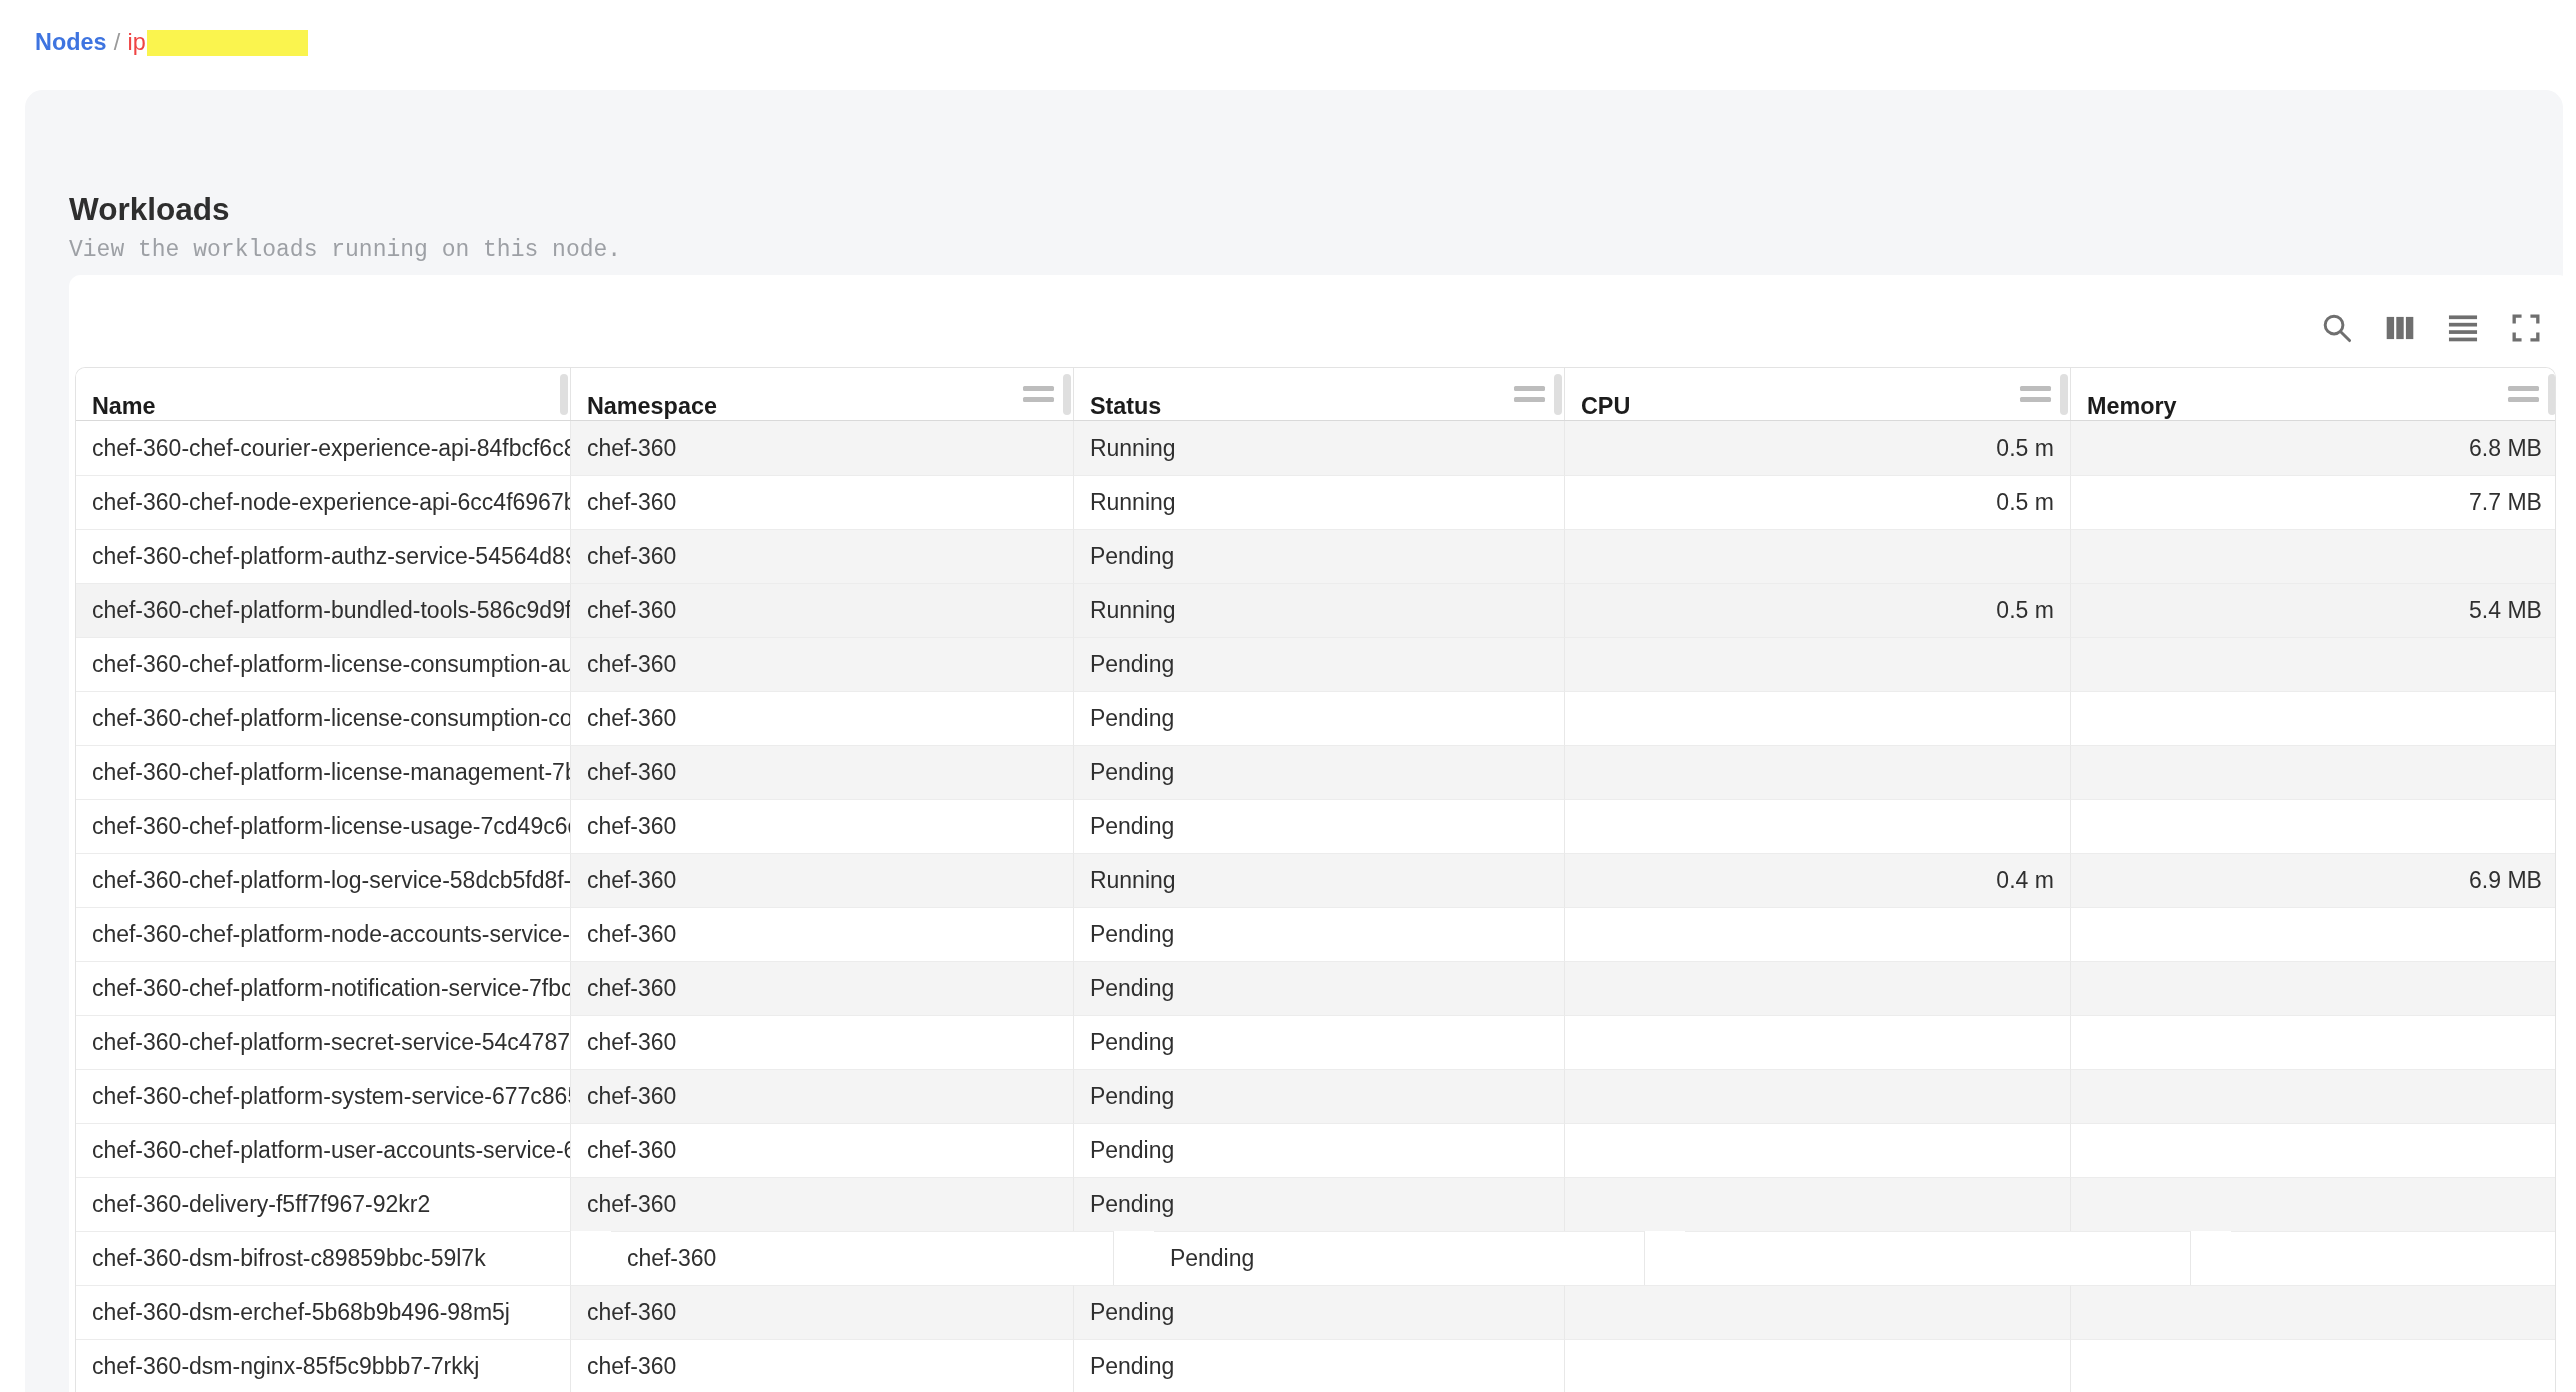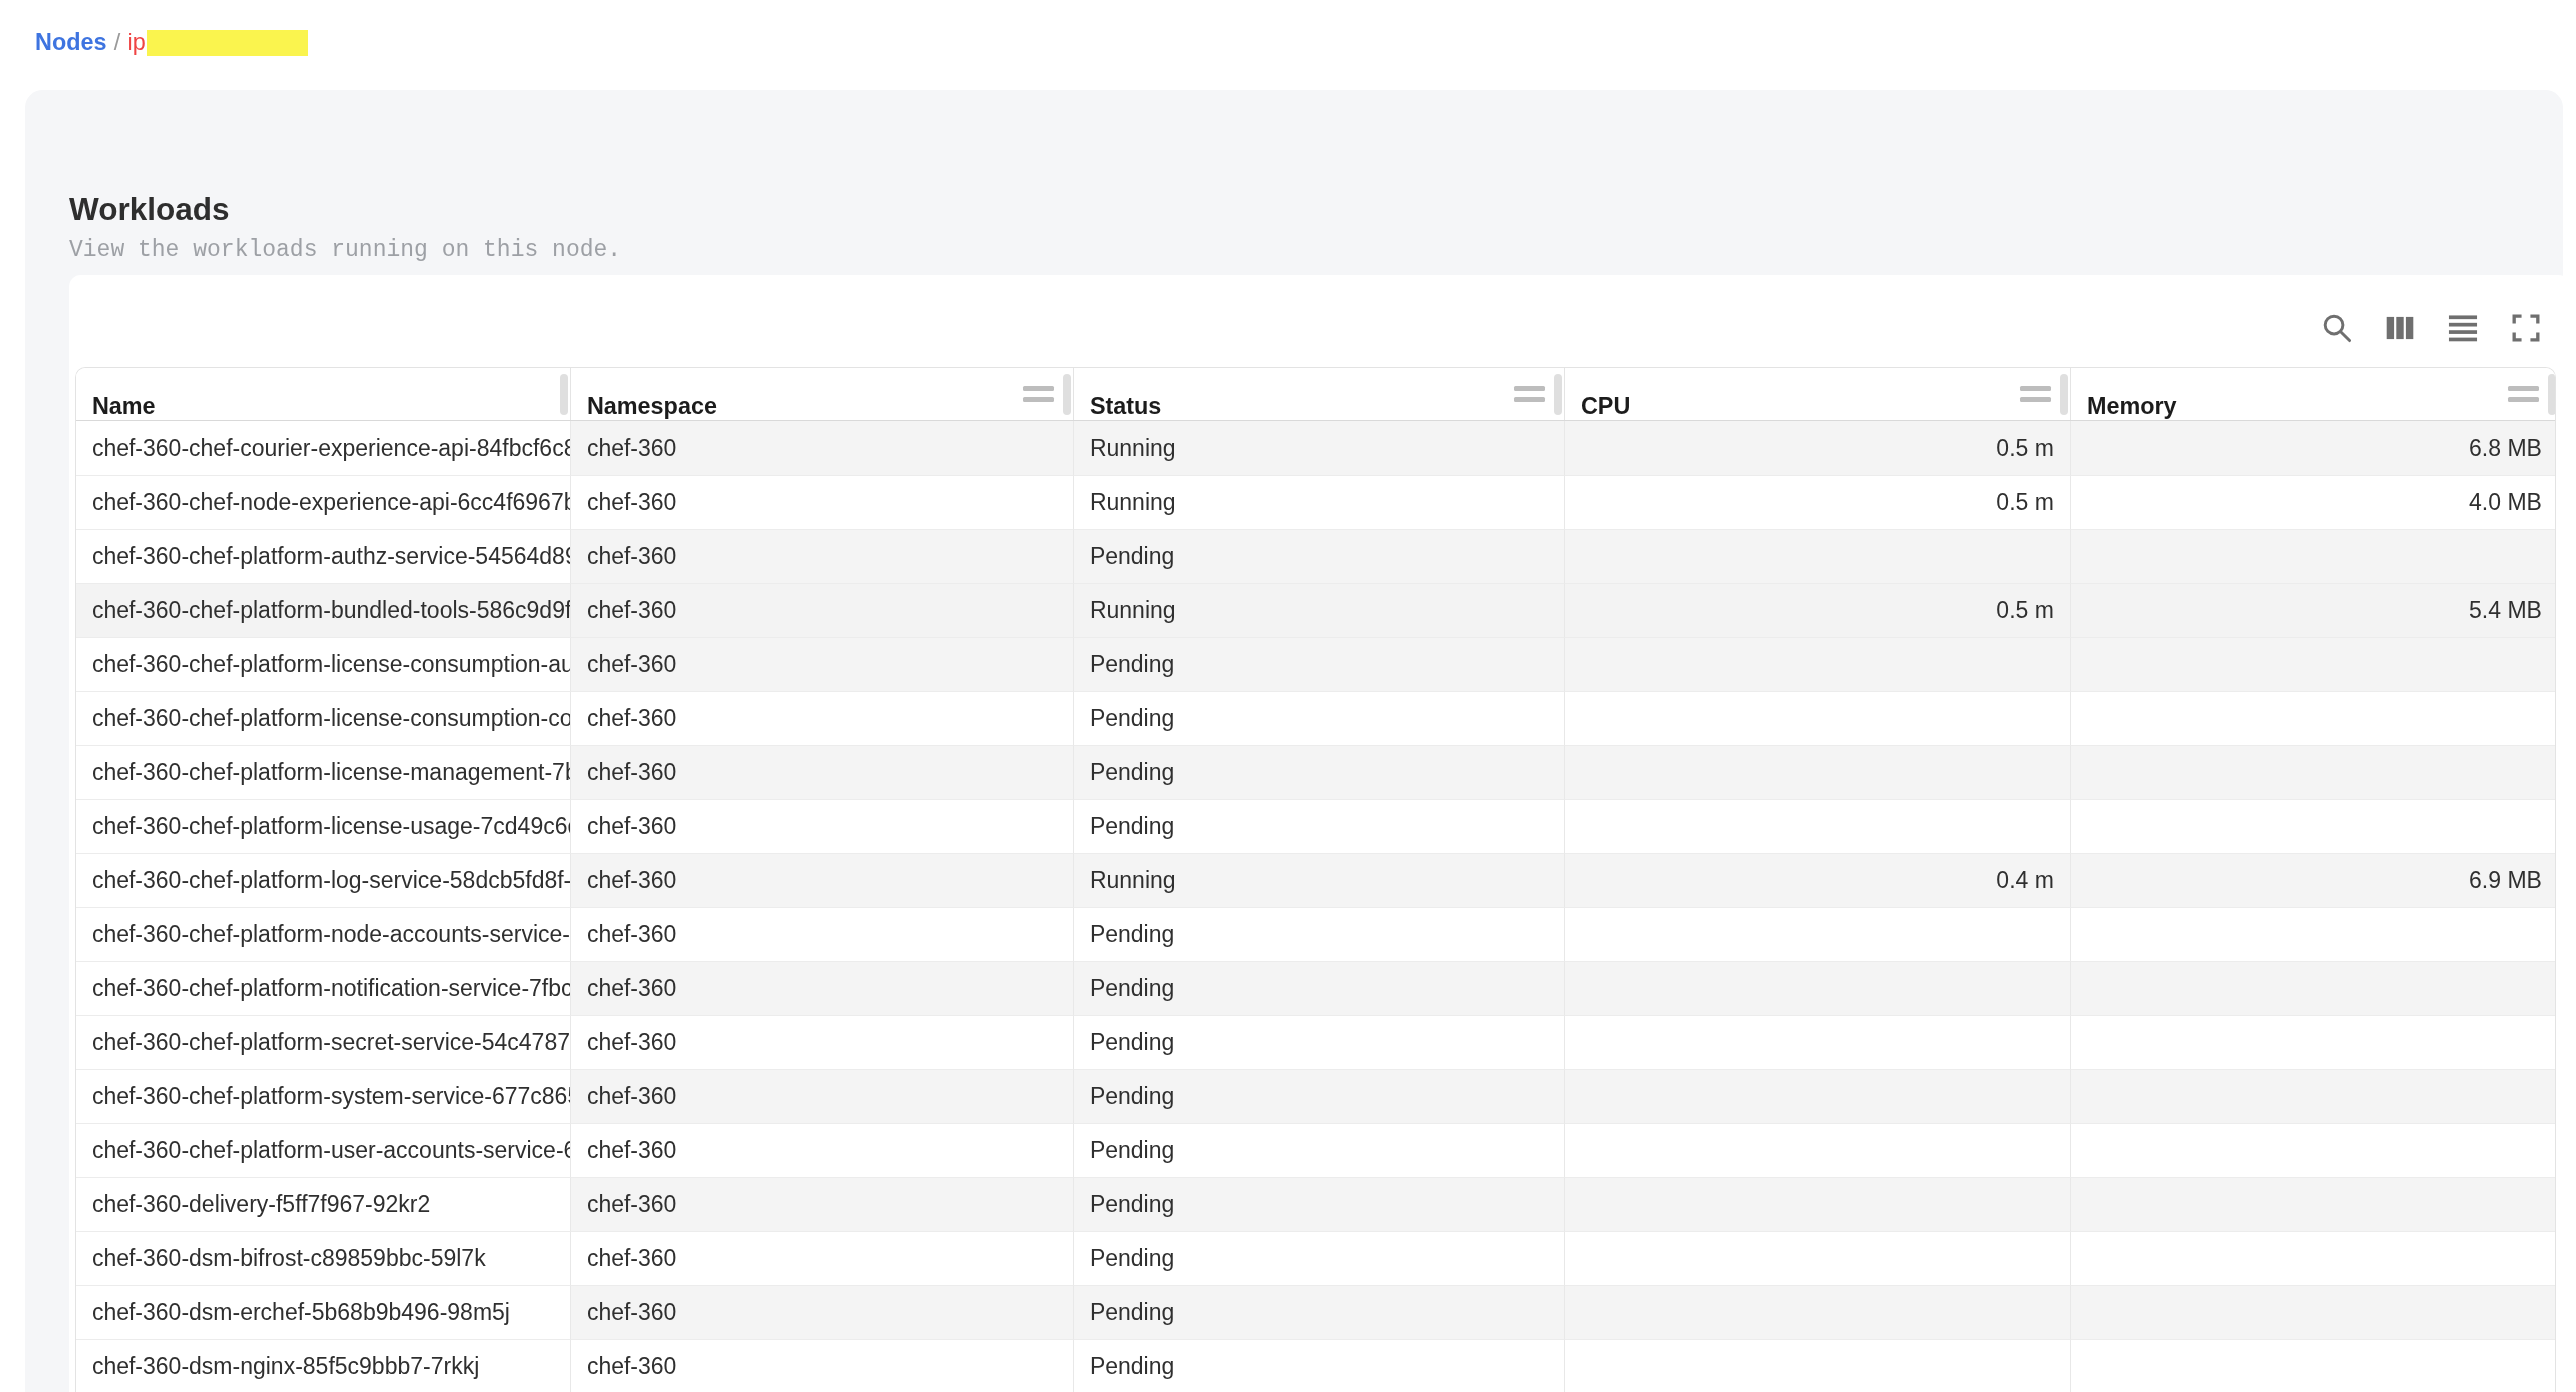--- a/index.html
+++ b/index.html
@@ -145,21 +145,21 @@
             <div class="cell c-ns">chef-360</div>
             <div class="cell c-status">Running</div>
             <div class="cell c-cpu num">0.5 m</div>
             <div class="cell c-mem num">6.8 MB</div>
           </div>
           <div class="row" style="grid-template-columns: 495px 503px 491px 506px 487px;">
             <div class="cell c-name">chef-360-chef-node-experience-api-6cc4f6967b-…</div>
             <div class="cell c-ns">chef-360</div>
             <div class="cell c-status">Running</div>
             <div class="cell c-cpu num">0.5 m</div>
-            <div class="cell c-mem num">4.0 MB</div>
+            <div class="cell c-mem num">7.7 MB</div>
           </div>
           <div class="row stripe" style="grid-template-columns: 495px 503px 491px 506px 487px;">
             <div class="cell c-name">chef-360-chef-platform-authz-service-54564d89…</div>
             <div class="cell c-ns">chef-360</div>
             <div class="cell c-status">Pending</div>
             <div class="cell c-cpu num"></div>
             <div class="cell c-mem num"></div>
           </div>
           <div class="row hovered" style="grid-template-columns: 495px 503px 491px 506px 487px;">
             <div class="cell c-name">chef-360-chef-platform-bundled-tools-586c9d9f…</div>
@@ -238,21 +238,21 @@
             <div class="cell c-cpu num"></div>
             <div class="cell c-mem num"></div>
           </div>
           <div class="row stripe" style="grid-template-columns: 495px 503px 491px 506px 487px;">
             <div class="cell c-name">chef-360-delivery-f5ff7f967-92kr2</div>
             <div class="cell c-ns">chef-360</div>
             <div class="cell c-status">Pending</div>
             <div class="cell c-cpu num"></div>
             <div class="cell c-mem num"></div>
           </div>
-          <div class="row" style="grid-template-columns: 495px 503px 491px 506px 487px;">
+          <div class="row" style="grid-template-columns: 495px 503px 491px 506px 487px; gap: 40px;">
             <div class="cell c-name">chef-360-dsm-bifrost-c89859bbc-59l7k</div>
             <div class="cell c-ns">chef-360</div>
             <div class="cell c-status">Pending</div>
             <div class="cell c-cpu num"></div>
             <div class="cell c-mem num"></div>
           </div>
           <div class="row stripe" style="grid-template-columns: 495px 503px 491px 506px 487px;">
             <div class="cell c-name">chef-360-dsm-erchef-5b68b9b496-98m5j</div>
             <div class="cell c-ns">chef-360</div>
             <div class="cell c-status">Pending</div>

